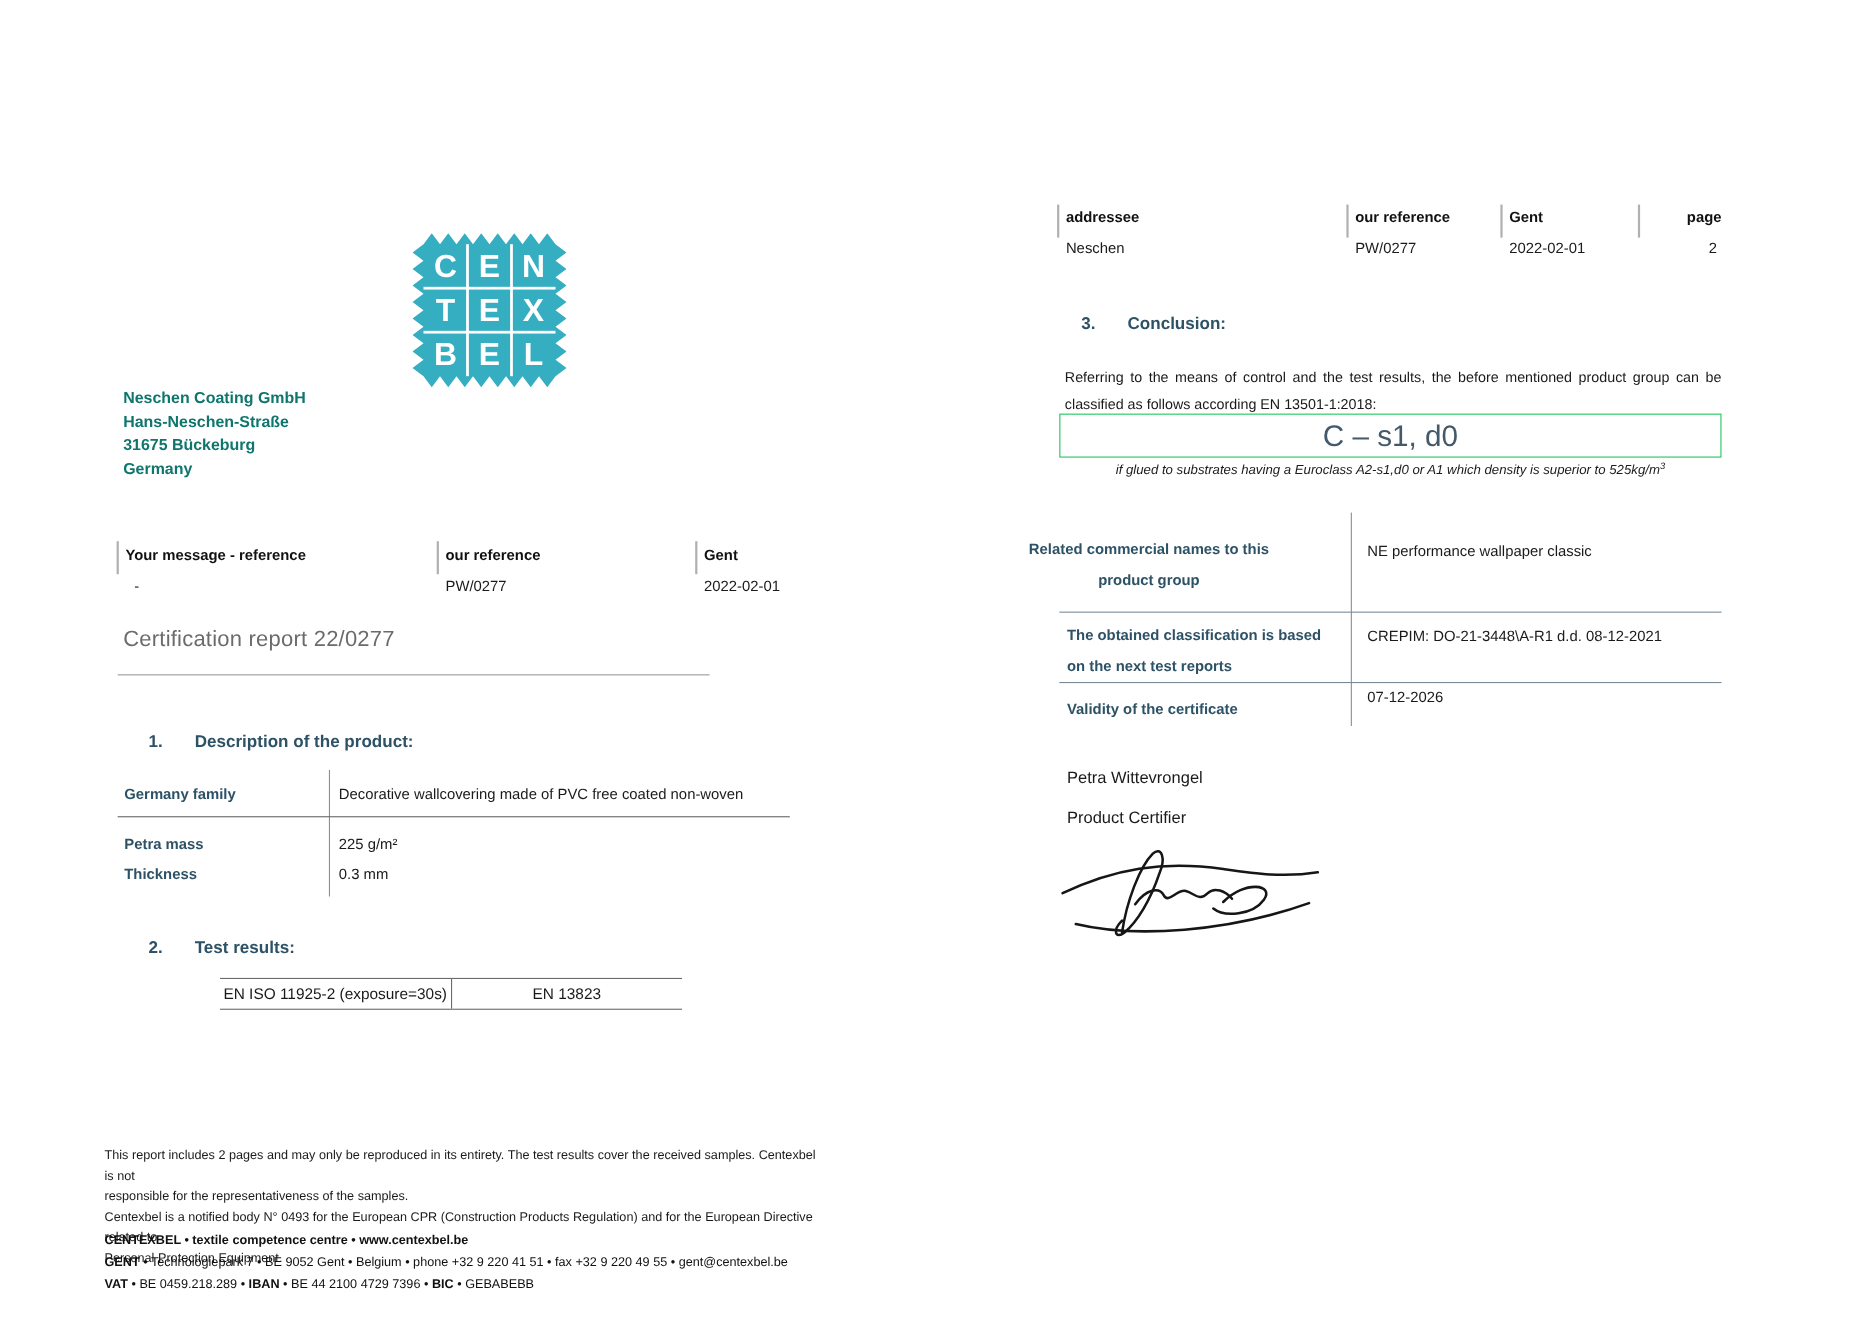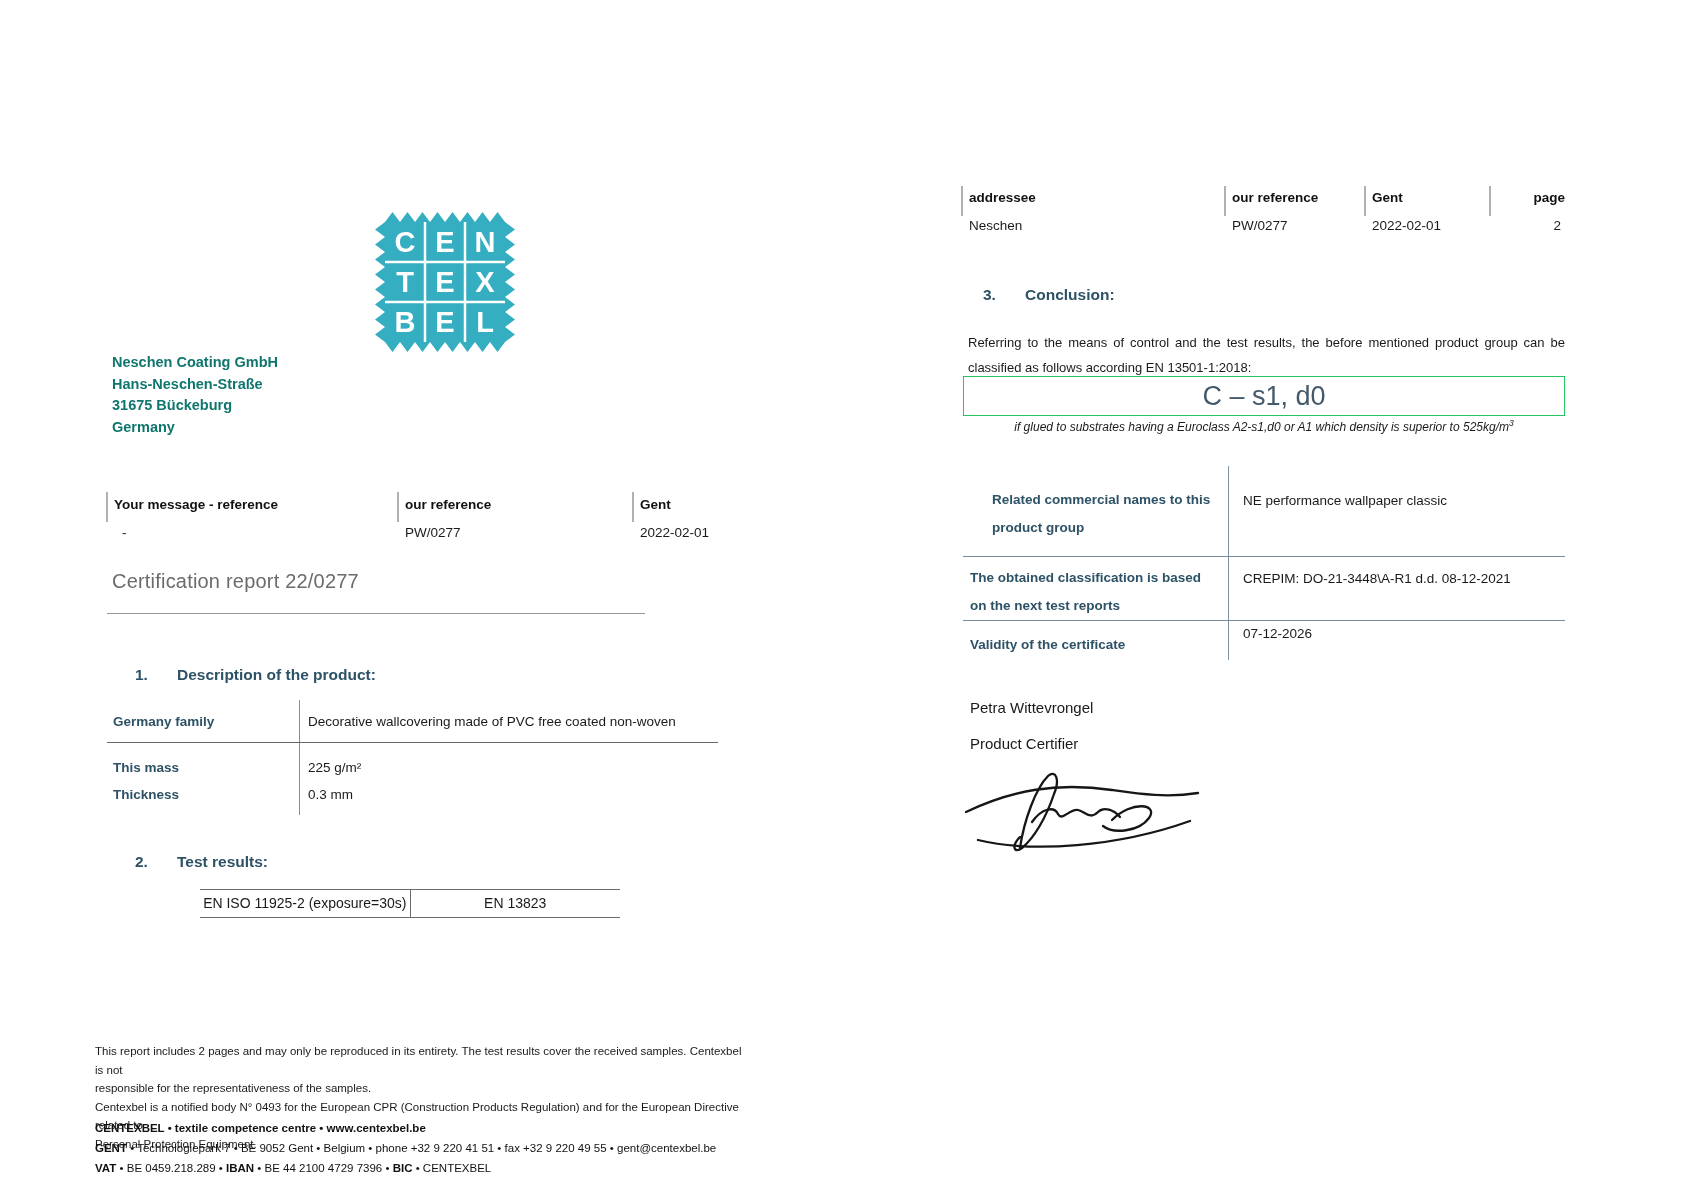--- a/index.html
+++ b/index.html
@@ -86,21 +86,21 @@
 
     <div class="abs sec-head" style="left:135px;top:666px;">
       <span class="sec-num">1.</span><span>Description of the product:</span>
     </div>
 
     <div>
       <div class="abs vline" style="left:299px;top:700px;height:115px;"></div>
       <div class="abs tbl-label" style="left:113px;top:714px;">Germany family</div>
       <div class="abs tbl-val" style="left:308px;top:714px;">Decorative wallcovering made of PVC free coated non-woven</div>
       <div class="abs hline" style="left:107px;top:742px;width:611px;"></div>
-      <div class="abs tbl-label" style="left:113px;top:760px;">This mass</div>
+      <div class="abs tbl-label" style="left:113px;top:760px;">Petra mass</div>
       <div class="abs tbl-val" style="left:308px;top:760px;">225 g/m²</div>
       <div class="abs tbl-label" style="left:113px;top:787px;">Thickness</div>
       <div class="abs tbl-val" style="left:308px;top:787px;">0.3 mm</div>
     </div>
 
     <div class="abs sec-head" style="left:135px;top:853px;">
       <span class="sec-num">2.</span><span>Test results:</span>
     </div>
 
     <div class="abs test-table" style="left:200px;top:889px;width:420px;">
@@ -111,21 +111,21 @@
     <div class="abs fine" style="left:95px;top:1042px;width:650px;">
       <div>This report includes  2 pages and may only be reproduced in its entirety. The test results cover the received samples. Centexbel is not</div>
       <div>responsible for the representativeness of the samples.</div>
       <div>Centexbel is a notified body N° 0493 for the European CPR (Construction Products Regulation) and for the European Directive related to</div>
       <div>Personal Protection Equipment.</div>
     </div>
 
     <div class="abs foot" style="left:95px;top:1118px;">
       <div class="bold">CENTEXBEL • textile competence centre • www.centexbel.be</div>
       <div><span class="bold">GENT</span><span> • Technologiepark 7 • BE 9052 Gent • Belgium • phone +32 9 220 41 51 • fax +32 9 220 49 55 • gent@centexbel.be</span></div>
-      <div><span class="bold">VAT</span><span> • BE 0459.218.289 • </span><span class="bold">IBAN</span><span> • BE 44 2100 4729 7396 • </span><span class="bold">BIC</span><span> • CENTEXBEL</span></div>
+      <div><span class="bold">VAT</span><span> • BE 0459.218.289 • </span><span class="bold">IBAN</span><span> • BE 44 2100 4729 7396 • </span><span class="bold">BIC</span><span> • GEBABEBB</span></div>
     </div>
   </div>
 
   <div>
 
     <div>
       <div class="abs ref-bar" style="left:961px;top:186px;"></div>
       <div class="abs ref-bar" style="left:1224px;top:186px;"></div>
       <div class="abs ref-bar" style="left:1364px;top:186px;"></div>
       <div class="abs ref-bar" style="left:1489px;top:186px;"></div>
@@ -143,21 +143,21 @@
       <span class="sec-num">3.</span><span>Conclusion:</span>
     </div>
 
     <div class="abs para" style="left:968px;top:330px;width:597px;">Referring to the means of control and the test results, the before mentioned product group can be classified as follows according EN 13501-1:2018:</div>
 
     <div class="abs class-box" style="left:963px;top:376px;width:600px;height:38px;">C – s1, d0</div>
     <div class="abs note" style="left:963px;top:418px;width:602px;text-align:center;"><span>if glued to substrates having a Euroclass A2-s1,d0 or A1 which density is superior to 525kg/m</span><sup>3</sup></div>
 
     <div>
       <div class="abs vline" style="left:1228px;top:466px;height:194px;"></div>
-      <div class="abs tbl-label" style="left:992px;top:486px;width:245px;line-height:28px;">Related commercial names to this product group</div>
+      <div class="abs tbl-label" style="left:922px;top:486px;width:245px;line-height:28px;text-align:center;">Related commercial names to this product group</div>
       <div class="abs tbl-val" style="left:1243px;top:493px;">NE performance wallpaper classic</div>
       <div class="abs hline2" style="left:963px;top:556px;width:602px;"></div>
       <div class="abs tbl-label" style="left:970px;top:564px;width:245px;line-height:28px;">The obtained classification is based on the next test reports</div>
       <div class="abs tbl-val" style="left:1243px;top:571px;">CREPIM: DO-21-3448\A-R1 d.d. 08-12-2021</div>
       <div class="abs hline2" style="left:963px;top:620px;width:602px;"></div>
       <div class="abs tbl-label" style="left:970px;top:631px;width:245px;line-height:28px;">Validity of the certificate</div>
       <div class="abs tbl-val" style="left:1243px;top:626px;">07-12-2026</div>
     </div>
 
     <div class="abs sig-name" style="left:970px;top:698px;">Petra Wittevrongel</div>

